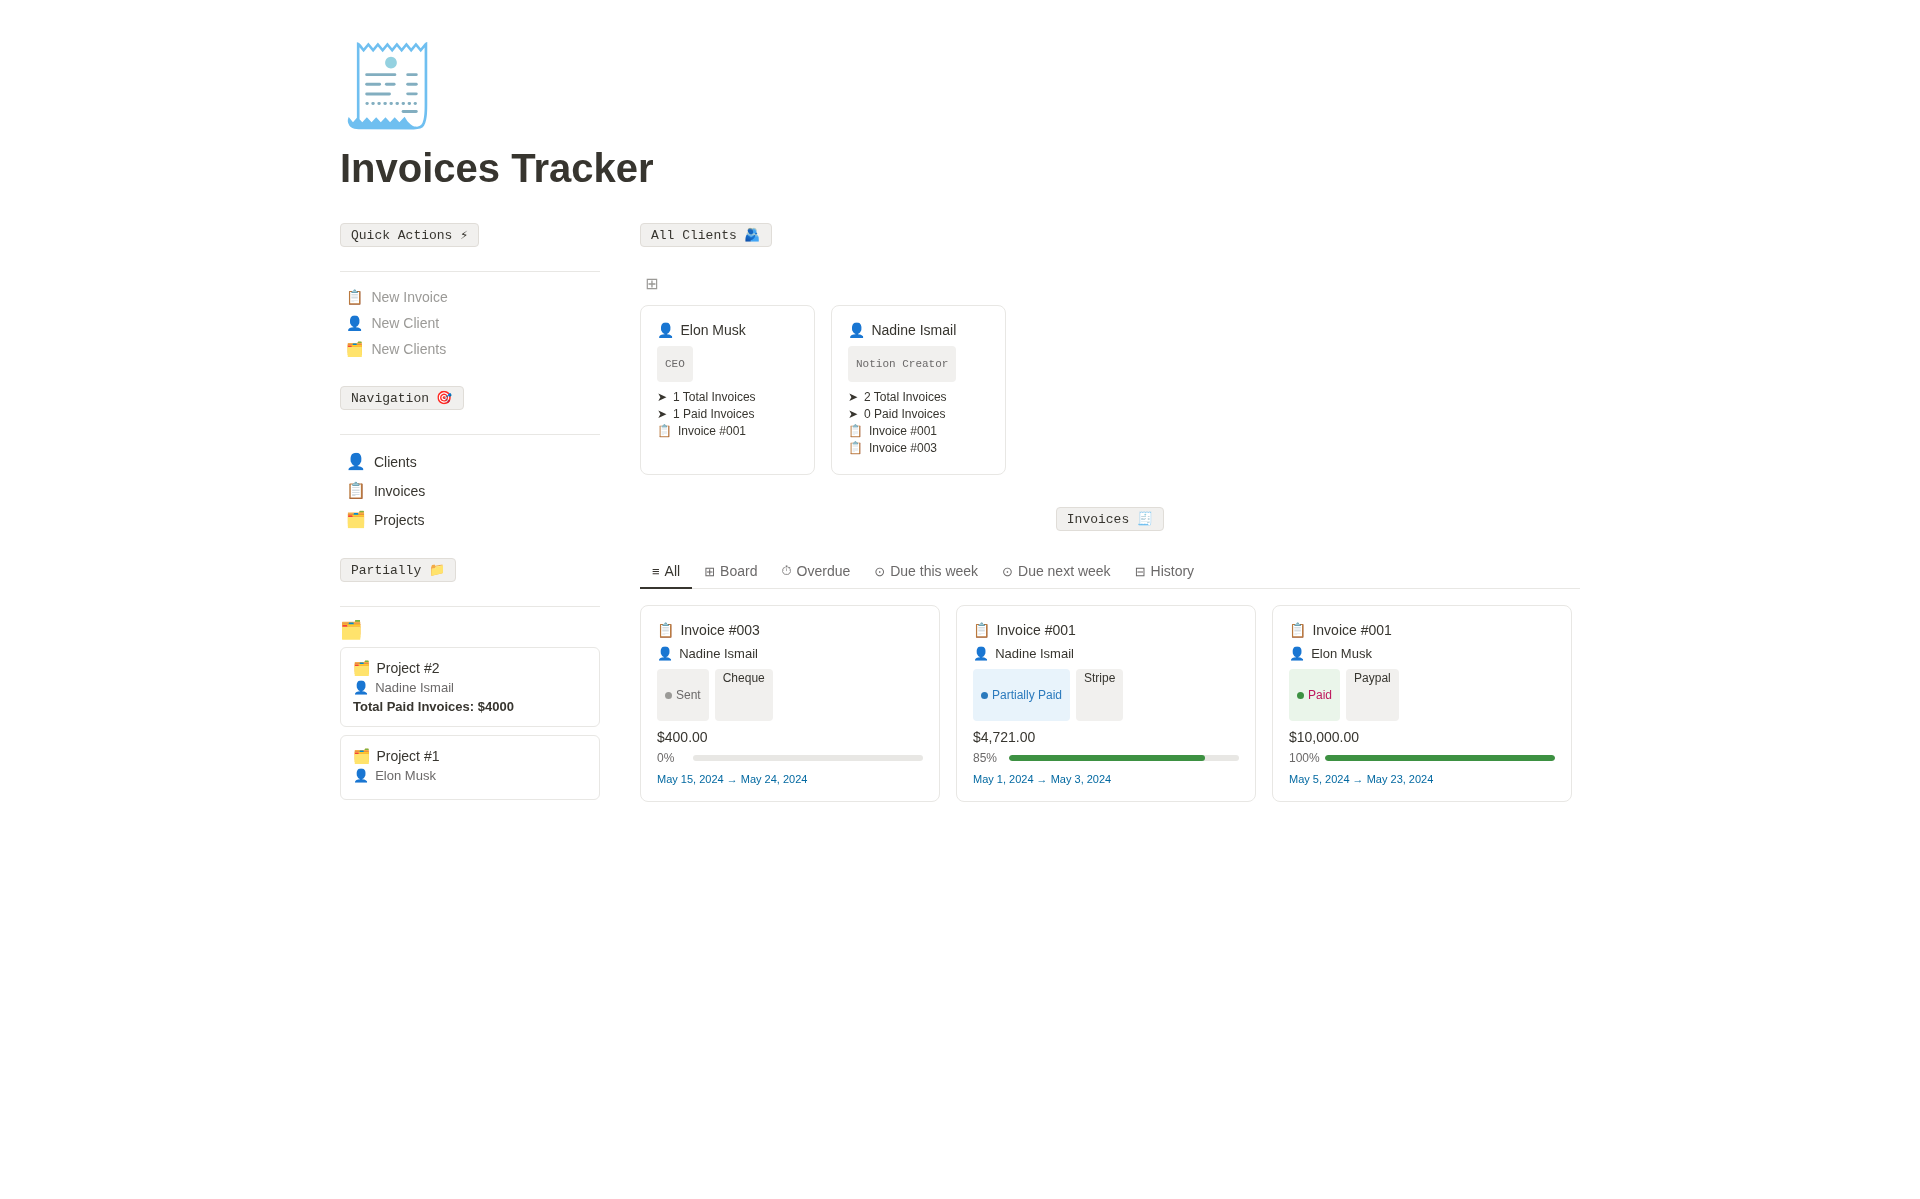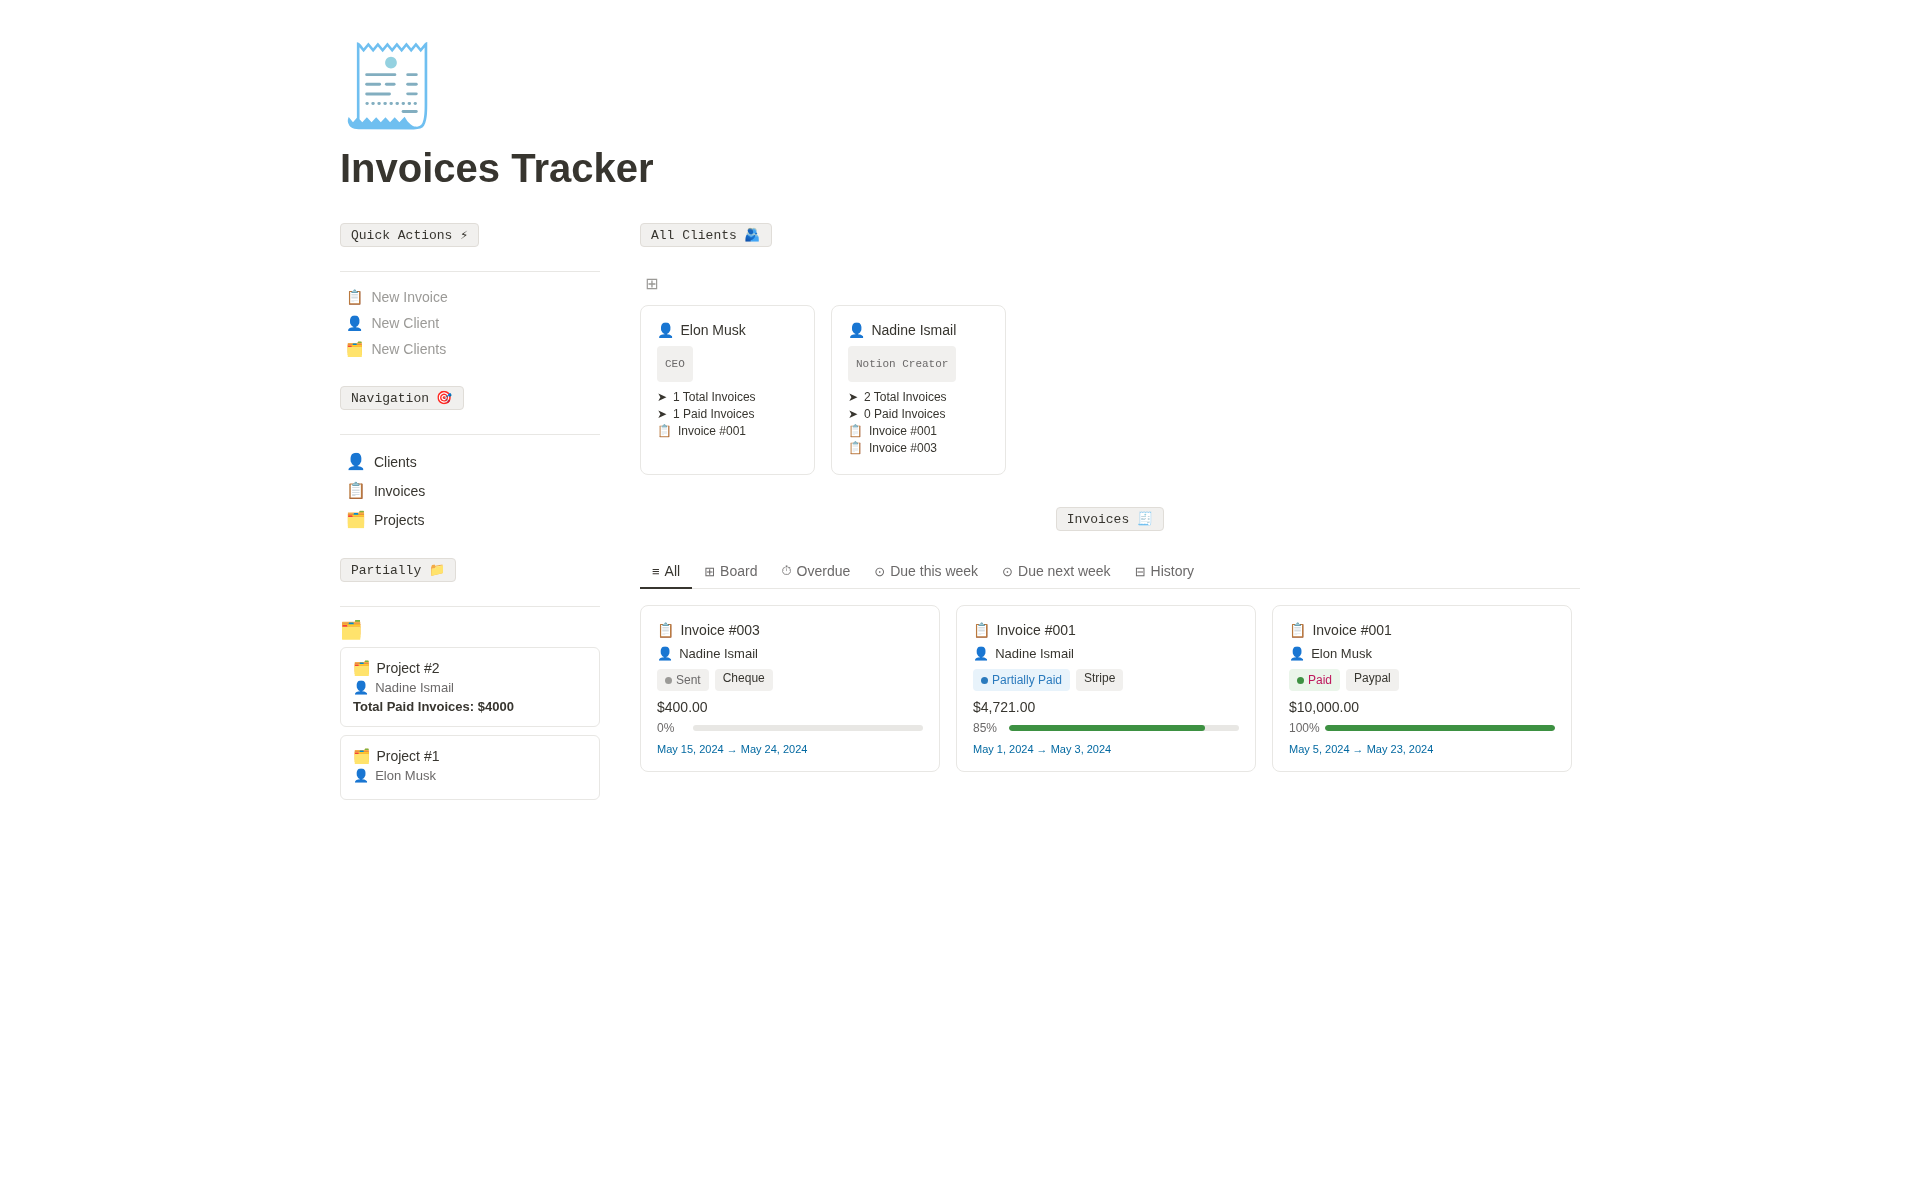--- a/index.html
+++ b/index.html
@@ -222,21 +222,21 @@
       display: flex;
       gap: 6px;
       margin-bottom: 8px;
       flex-wrap: wrap;
     }
     .badge {
       display: inline-flex;
       align-items: center;
       gap: 4px;
       border-radius: 4px;
-      padding: 4px 8px;
+      padding: 19px 8px;
       font-size: 12px;
     }
     .badge-sent { background: #f1f0ee; color: #6b6969; }
     .badge-paid { background: #eaf5ea; color: #be185d; }
     .badge-partial { background: #e8f3fb; color: #2b7abd; }
     .badge-dot {
       width: 7px;
       height: 7px;
       border-radius: 50%;
       display: inline-block;

